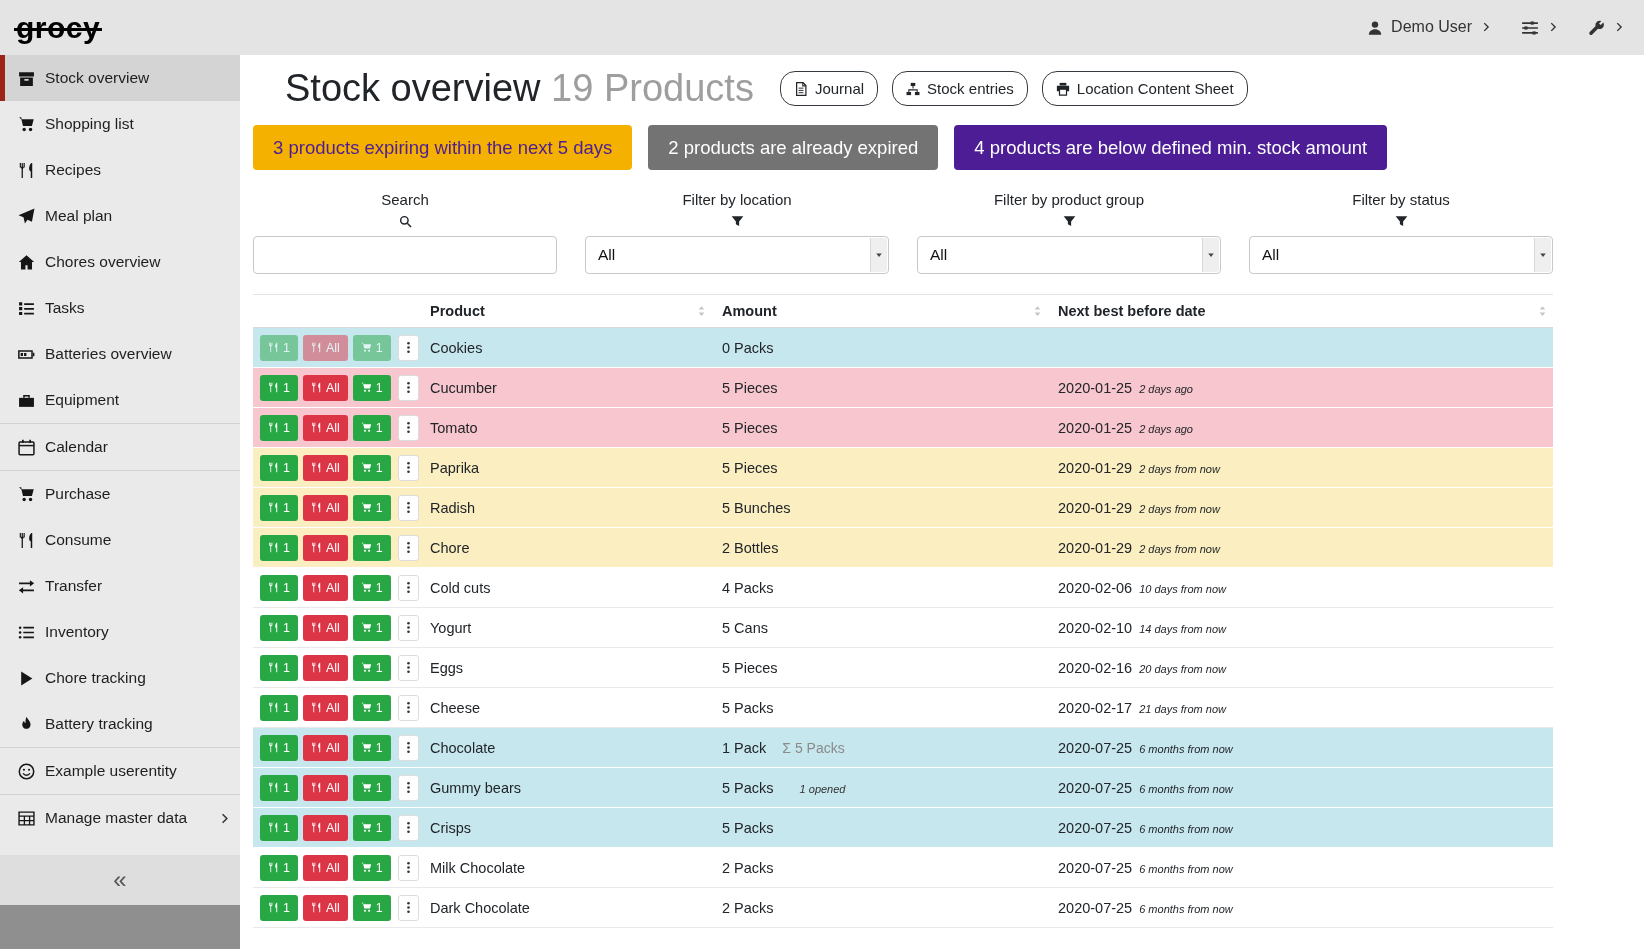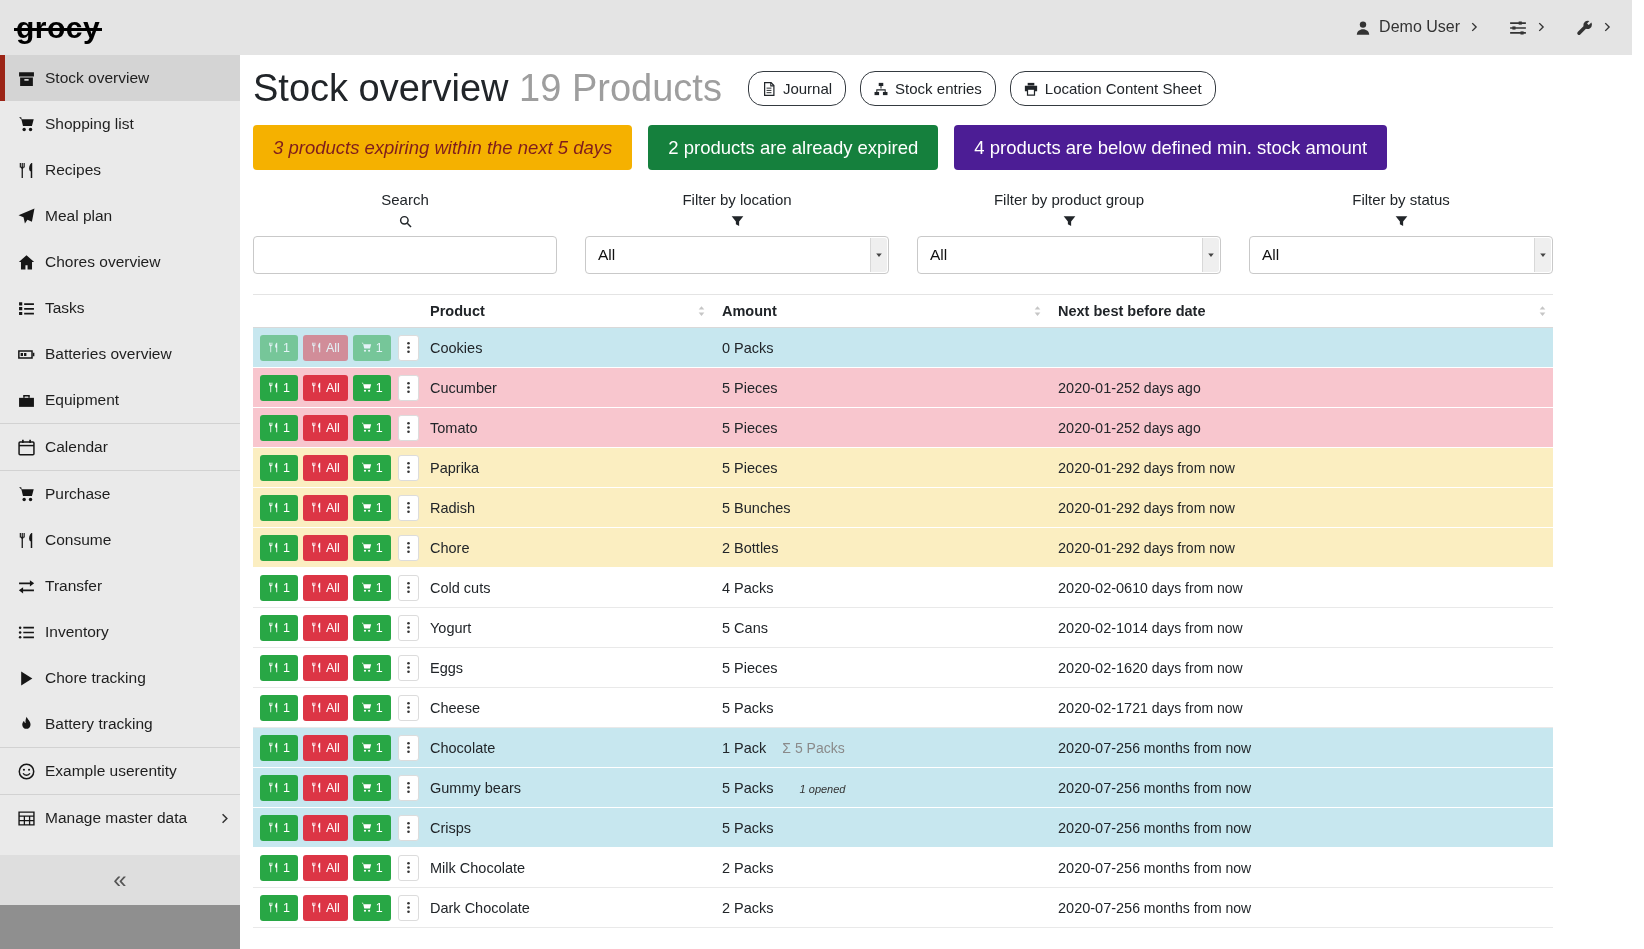--- a/index.html
+++ b/index.html
@@ -1,20 +1,20 @@
 <!DOCTYPE html>
 <html style="--banner-expiring-bg: #f5b100; --banner-expiring-fg: #111111; --banner-expired-bg: #dc3545; --banner-expired-fg: #ffffff; --banner-belowmin-bg: #17a2b8; --banner-belowmin-fg: #ffffff; --row-expired-bg: #f8c6ce; --row-expiring-bg: #fbeec1; --row-belowmin-bg: #c7e7ef; --sidebar-active-accent: #9b2416; --button-green: #28a745; --button-red: #dc3545;"><head>
 <meta charset="utf-8">
 <style>
   * { margin:0; padding:0; box-sizing:border-box; }
   html,body { width:1644px; height:949px; overflow:hidden; background:#fff;
     font-family:"Liberation Sans","DejaVu Sans",sans-serif; color:#212529; }
 
   
-  .topbar { position:fixed; top:0; left:0; right:12px; height:55px; background:#e4e4e4;
+  .topbar { position:fixed; top:0; left:0; right:0; height:55px; background:#e4e4e4;
     display:flex; justify-content:space-between; align-items:center; padding:0 20px 0 16px; z-index:10; }
   .logo-text { font-size:30px; font-weight:700; color:#000; position:relative; letter-spacing:.5px; }
   .logo-text::after { content:""; position:absolute; left:-2px; right:-2px; top:54%; height:3px; background:#000; }
   .topbar-right { display:flex; align-items:center; gap:30px; color:#333; }
   .topbar-item { display:flex; align-items:center; gap:8px; font-size:16px; cursor:pointer; }
   .ti-chevron { display:flex; color:#333; margin-left:1px; }
 
   
   .sidebar { position:fixed; top:55px; left:0; bottom:0; width:240px; background:#eaeaea;
     display:flex; flex-direction:column; }
@@ -25,21 +25,21 @@
   .nav-divider { height:1px; background:#d2d2d2; }
   .nav-chevron { margin-left:auto; display:flex; color:#333; }
   .nav-ic { width:20px; display:flex; justify-content:center; color:#161616; }
   .collapse-btn { margin-top:auto; height:50px; background:#dedede; display:flex; align-items:center;
     justify-content:center; font-size:24px; color:#555; cursor:pointer; }
   .sidebar-strip { height:44px; background:#8f8f8f; }
 
   
   .main { position:fixed; left:240px; top:55px; right:0; bottom:0; background:#fff;
     padding:8px 0 0 13px; overflow:hidden; }
-  .title-row { display:flex; align-items:center; gap:26px; margin-top:4px; }
+  .title-row { display:flex; align-items:center; gap:26px; margin-top:4px;margin-left:32px; }
   .page-title { font-size:38px; font-weight:500; color:#212529; white-space:nowrap; }
   .subtitle { color:#9e9e9e; font-weight:300; }
   .toolbar { display:flex; gap:14px; }
   .toolbar-btn { display:inline-flex; align-items:center; gap:7px; background:#fff;
     border:1px solid #343a40; border-radius:15px; padding:8px 13px; font-size:15px; color:#212529;
     cursor:pointer; font-family:inherit; white-space:nowrap; }
 
   .banners { margin-top:15px; display:flex; gap:16px; }
   .banner { display:flex; align-items:center; height:45px; padding:0 20px; border-radius:4px;
     font-size:18.5px; cursor:pointer; white-space:nowrap; }
@@ -76,21 +76,21 @@
   .actions { display:flex; align-items:center; gap:5px; }
   .btn-action { display:inline-flex; align-items:center; gap:4px; border:none; border-radius:3px;
     color:#fff; font-size:12.5px; padding:5px 8px; height:26px; cursor:pointer; font-family:inherit; }
   .btn-action.green { background:var(--button-green); }
   .btn-action.red { background:var(--button-red); }
   .row-disabled .btn-action { opacity:.5; }
   .btn-menu { background:#fff; border:1px solid #dcdcdc; border-radius:3px; height:26px; width:21px;
     display:flex; align-items:center; justify-content:center; color:#333; cursor:pointer; padding:0; margin-left:2px; }
   .amt-sum { color:#8a8a8a; margin-left:16px; font-size:14px; }
   .amt-note { font-size:11px; font-style:italic; margin-left:26px; color:#333; }
-  .rel { font-size:14px; margin-left:0; color:#212529; }
+  .rel { font-size:11px; font-style:italic; margin-left:7px; color:#212529; }
   .ic { display:inline-block; vertical-align:middle; }
 </style>
 </head>
 <body>
 
 <header class="topbar">
   <div class="logo">
     <span class="logo-text">grocy</span>
   </div>
   <div class="topbar-right">
@@ -333,22 +333,22 @@
             <path d="M4.2 1h7.6v3H4.2z"></path>
             <path d="M1 4.4h14v6.2h-3V8.2H4v2.4H1z"></path>
             <path d="M4 8.2h8V15H4z" fill="none" stroke="currentColor" stroke-width="1.4"></path>
           </svg>
           <span>Location Content Sheet</span>
         </button>
       </div>
   </div>
 
   <div class="banners" id="banners">
-      <div class="banner" style="background: rgb(245, 177, 0); color: #7f1d1d; font-style: italic;">3 products expiring within the next 5 days</div>
-      <div class="banner" style="background: #15803d; color: rgb(255, 255, 255);">2 products are already expired</div>
+      <div class="banner" style="background: rgb(245, 177, 0); color: #4c1d95;">3 products expiring within the next 5 days</div>
+      <div class="banner" style="background: #737373; color: rgb(255, 255, 255);">2 products are already expired</div>
       <div class="banner" style="background: #4c1d95; color: rgb(255, 255, 255);">4 products are below defined min. stock amount</div>
     </div>
 
   <div class="filters" id="filters">
       <div class="filter-col"><div class="filter-label">
           <span>Search</span>
           <svg class="ic" width="13" height="13" viewBox="0 0 16 16" fill="currentColor">
             <circle cx="6.6" cy="6.6" r="4.6" fill="none" stroke="currentColor" stroke-width="1.8"></circle>
             <path d="M10.2 10.2l4.6 4.6" stroke="currentColor" stroke-width="1.8" fill="none"></path>
           </svg>

